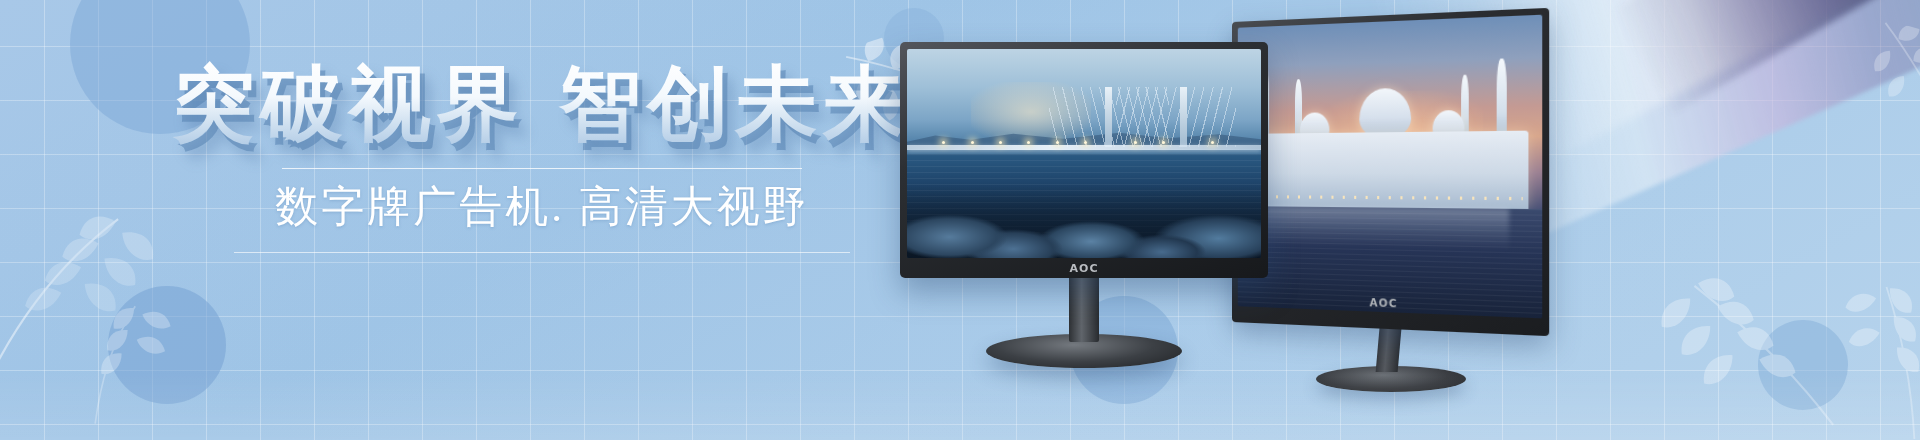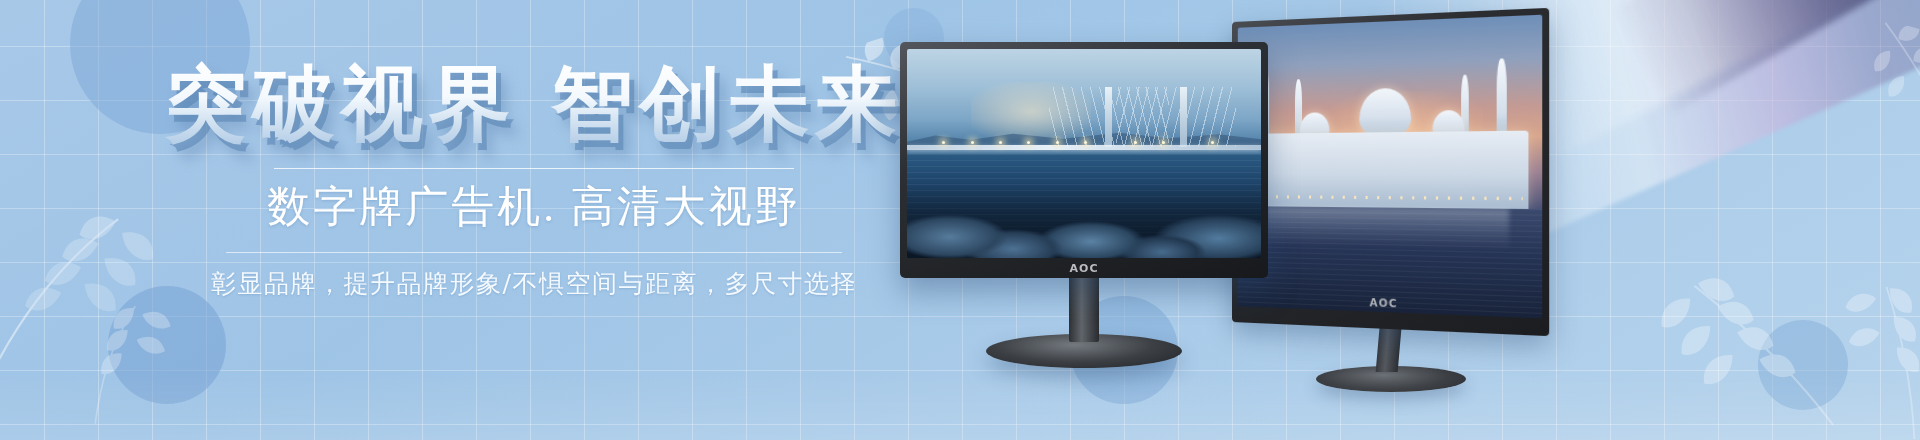--- a/index.html
+++ b/index.html
@@ -89,21 +89,21 @@
   .leaf-left-lower  { left: -10px;  top: 170px; transform: rotate(8deg); }
   .leaf-left-lower2 { left: 56px;   top: 262px; transform: rotate(-14deg) scale(0.82); opacity:0.5;}
   .leaf-mid-top     { left: 846px;  top: 18px;  transform: rotate(-18deg) scale(0.9); opacity:0.6; }
   .leaf-right-top   { left: 1856px; top: 22px;  transform: rotate(16deg) scale(0.85); opacity:0.45; }
   .leaf-right-lower { left: 1640px; top: 232px; transform: rotate(-8deg) scale(1.0); opacity:0.5; }
   .leaf-right-edge  { left: 1828px; top: 250px; transform: rotate(22deg) scale(0.9); opacity:0.5; }
 
   
   .text-block {
     position: absolute;
-    left: 4px;
+    left: 12px;
     top: 58px;
     width: 1060px;
     text-align: center;
   }
 
   .headline {
     font-family: "DejaVu Sans", "Liberation Sans", sans-serif;
     font-size: 82px;
     font-weight: bold;
     letter-spacing: 6px;
@@ -543,21 +543,20 @@
         <path d="M46 90 C30 86 18 96 18 112 C30 118 44 106 46 90Z"></path>
       </g>
     </svg>
   </div>
 
   <div class="text-block">
     <h1 class="headline">突破视界 智创未来</h1>
     <div class="rule"></div>
     <p class="subtitle">数字牌广告机. 高清大视野</p>
     <div class="rule-2"></div>
-    <p class="tagline">彰显品牌，提升品牌形象/不惧空间与距离，多尺寸选择</p>
   </div>
 
   <div class="monitors">
 
     <div class="mon-back">
       <div class="stand-base"></div>
       <div class="stand-neck"></div>
       <div class="bezel">
         <div class="screen">
           <div class="art-mosque">

